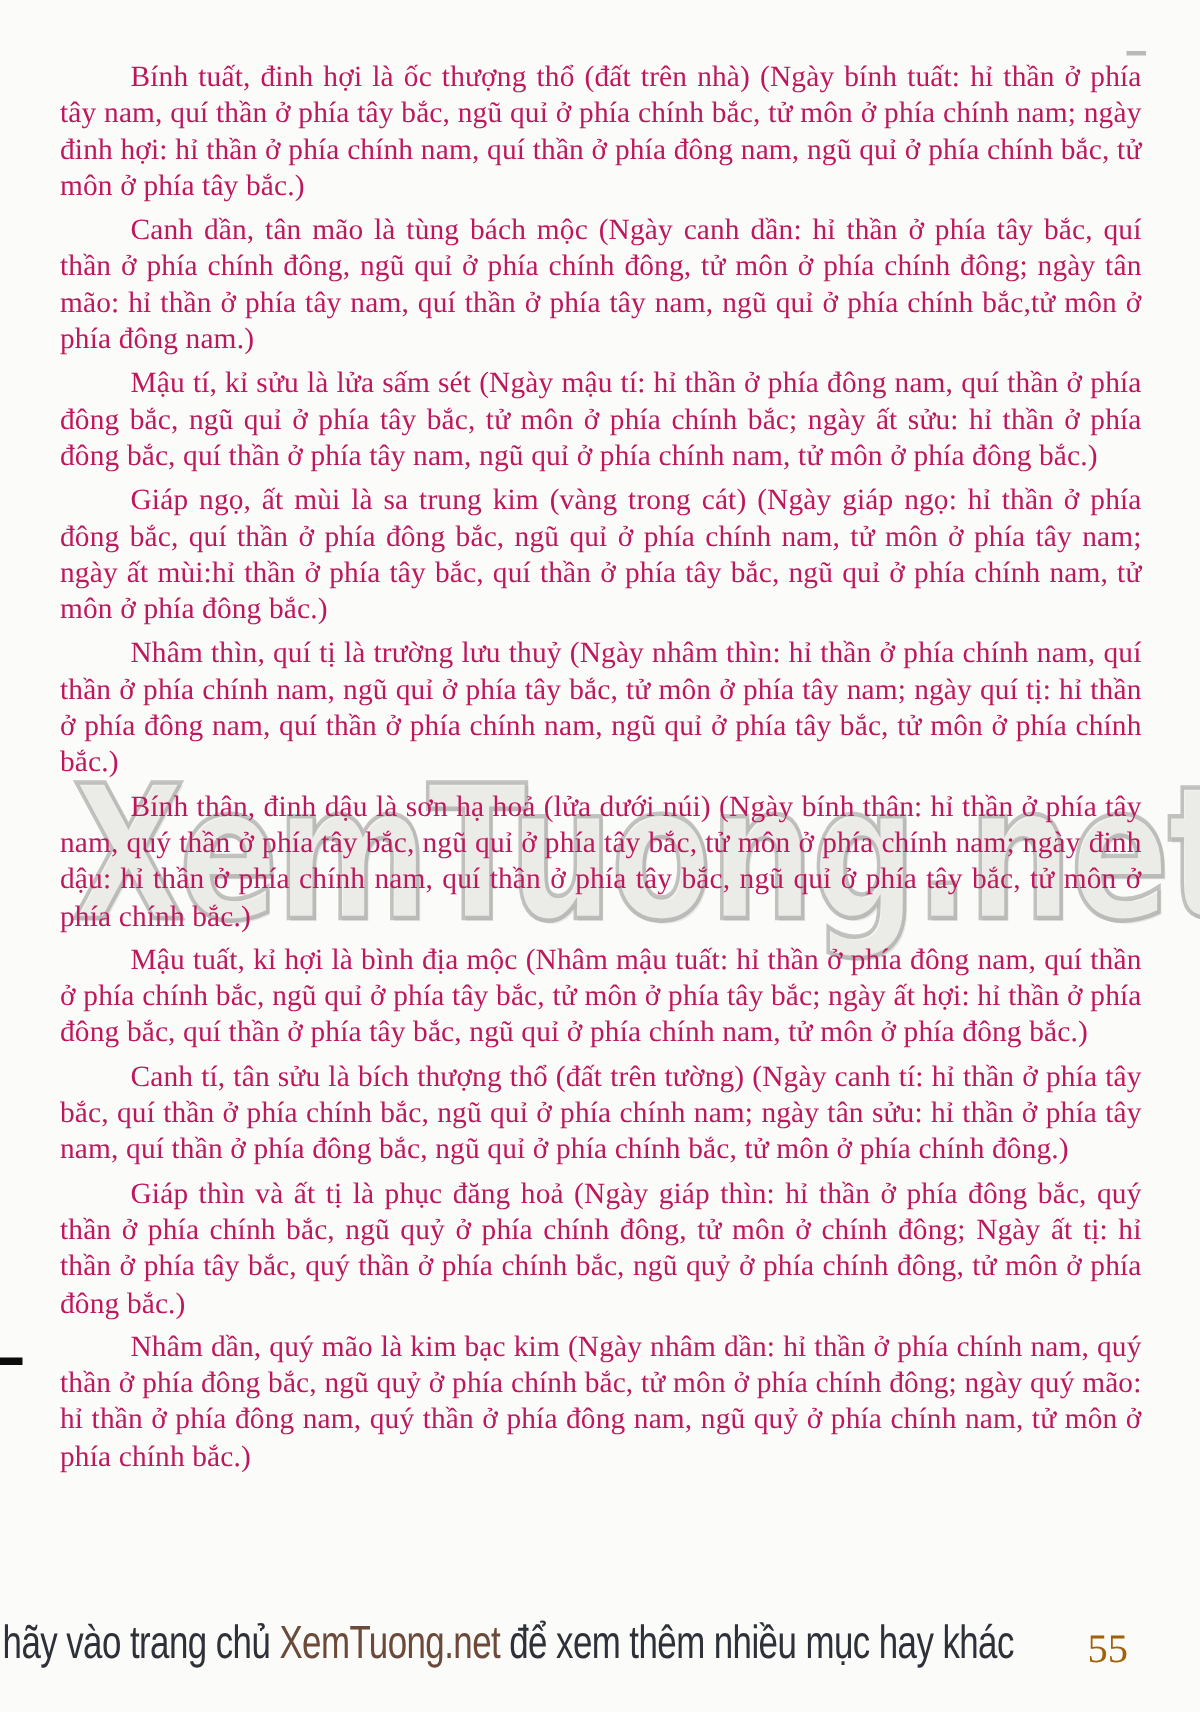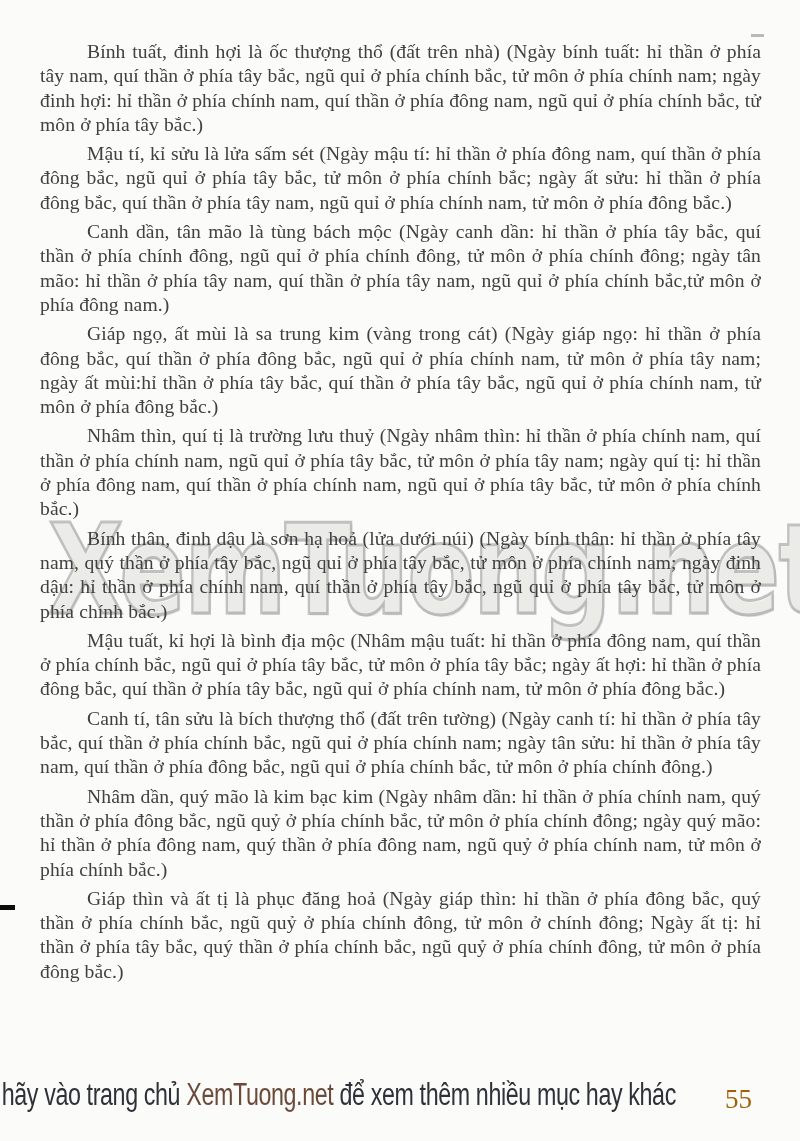--- a/index.html
+++ b/index.html
@@ -16,21 +16,21 @@
     top:40px; left:40px;
     width:721px;
     z-index:2;
   }
   .content p{
     margin:0 0 5px 0;
     text-indent:47px;
     text-align:justify;
     font-size:19.6px;
     line-height:24.3px;
-    color:#404040;
+    color:#be185d;
     letter-spacing:0.1px;
   }
   .watermark{
     position:absolute;
     top:498px; left:48px;
     width:752px;
     z-index:1;
     font-family:"DejaVu Sans", sans-serif;
     font-weight:bold;
     font-size:124px;
@@ -92,29 +92,29 @@
 </style>
 </head>
 <body>
 
 <div class="page">
 
   <div class="watermark">XemTuong.net</div>
 
   <div class="content">
     <p>Bính tuất, đinh hợi là ốc thượng thổ (đất trên nhà) (Ngày bính tuất: hỉ thần ở phía tây nam, quí thần ở phía tây bắc, ngũ quỉ ở phía chính bắc, tử môn ở phía chính nam; ngày đinh hợi: hỉ thần ở phía chính nam, quí thần ở phía đông nam, ngũ quỉ ở phía chính bắc, tử môn ở phía tây bắc.)</p>
+    <p>Canh dần, tân mão là tùng bách mộc (Ngày canh dần: hỉ thần ở phía tây bắc, quí thần ở phía chính đông, ngũ quỉ ở phía chính đông, tử môn ở phía chính đông; ngày tân mão: hỉ thần ở phía tây nam, quí thần ở phía tây nam, ngũ quỉ ở phía chính bắc,tử môn ở phía đông nam.)</p>
     <p>Mậu tí, kỉ sửu là lửa sấm sét (Ngày mậu tí: hỉ thần ở phía đông nam, quí thần ở phía đông bắc, ngũ quỉ ở phía tây bắc, tử môn ở phía chính bắc; ngày ất sửu: hỉ thần ở phía đông bắc, quí thần ở phía tây nam, ngũ quỉ ở phía chính nam, tử môn ở phía đông bắc.)</p>
-    <p>Canh dần, tân mão là tùng bách mộc (Ngày canh dần: hỉ thần ở phía tây bắc, quí thần ở phía chính đông, ngũ quỉ ở phía chính đông, tử môn ở phía chính đông; ngày tân mão: hỉ thần ở phía tây nam, quí thần ở phía tây nam, ngũ quỉ ở phía chính bắc,tử môn ở phía đông nam.)</p>
     <p>Giáp ngọ, ất mùi là sa trung kim (vàng trong cát) (Ngày giáp ngọ: hỉ thần ở phía đông bắc, quí thần ở phía đông bắc, ngũ quỉ ở phía chính nam, tử môn ở phía tây nam; ngày ất mùi:hỉ thần ở phía tây bắc, quí thần ở phía tây bắc, ngũ quỉ ở phía chính nam, tử môn ở phía đông bắc.)</p>
     <p>Nhâm thìn, quí tị là trường lưu thuỷ (Ngày nhâm thìn: hỉ thần ở phía chính nam, quí thần ở phía chính nam, ngũ quỉ ở phía tây bắc, tử môn ở phía tây nam; ngày quí tị: hỉ thần ở phía đông nam, quí thần ở phía chính nam, ngũ quỉ ở phía tây bắc, tử môn ở phía chính bắc.)</p>
     <p>Bính thân, đinh dậu là sơn hạ hoả (lửa dưới núi) (Ngày bính thân: hỉ thần ở phía tây nam, quý thần ở phía tây bắc, ngũ quỉ ở phía tây bắc, tử môn ở phía chính nam; ngày đinh dậu: hỉ thần ở phía chính nam, quí thần ở phía tây bắc, ngũ quỉ ở phía tây bắc, tử môn ở phía chính bắc.)</p>
     <p>Mậu tuất, kỉ hợi là bình địa mộc (Nhâm mậu tuất: hỉ thần ở phía đông nam, quí thần ở phía chính bắc, ngũ quỉ ở phía tây bắc, tử môn ở phía tây bắc; ngày ất hợi: hỉ thần ở phía đông bắc, quí thần ở phía tây bắc, ngũ quỉ ở phía chính nam, tử môn ở phía đông bắc.)</p>
     <p>Canh tí, tân sửu là bích thượng thổ (đất trên tường) (Ngày canh tí: hỉ thần ở phía tây bắc, quí thần ở phía chính bắc, ngũ quỉ ở phía chính nam; ngày tân sửu: hỉ thần ở phía tây nam, quí thần ở phía đông bắc, ngũ quỉ ở phía chính bắc, tử môn ở phía chính đông.)</p>
+    <p>Giáp thìn và ất tị là phục đăng hoả (Ngày giáp thìn: hỉ thần ở phía đông bắc, quý thần ở phía chính bắc, ngũ quỷ ở phía chính đông, tử môn ở chính đông; Ngày ất tị: hỉ thần ở phía tây bắc, quý thần ở phía chính bắc, ngũ quỷ ở phía chính đông, tử môn ở phía đông bắc.)</p>
     <p>Nhâm dần, quý mão là kim bạc kim (Ngày nhâm dần: hỉ thần ở phía chính nam, quý thần ở phía đông bắc, ngũ quỷ ở phía chính bắc, tử môn ở phía chính đông; ngày quý mão: hỉ thần ở phía đông nam, quý thần ở phía đông nam, ngũ quỷ ở phía chính nam, tử môn ở phía chính bắc.)</p>
-    <p>Giáp thìn và ất tị là phục đăng hoả (Ngày giáp thìn: hỉ thần ở phía đông bắc, quý thần ở phía chính bắc, ngũ quỷ ở phía chính đông, tử môn ở chính đông; Ngày ất tị: hỉ thần ở phía tây bắc, quý thần ở phía chính bắc, ngũ quỷ ở phía chính đông, tử môn ở phía đông bắc.)</p>
   </div>
 
   <span class="page-number">55</span>
 
   <div class="footer">
     <div class="footer-line">
       <span>Qúy vị hãy vào trang chủ </span><span class="brand">XemTuong.net</span><span> để xem thêm nhiều mục hay khác</span>
     </div>
   </div>
 

